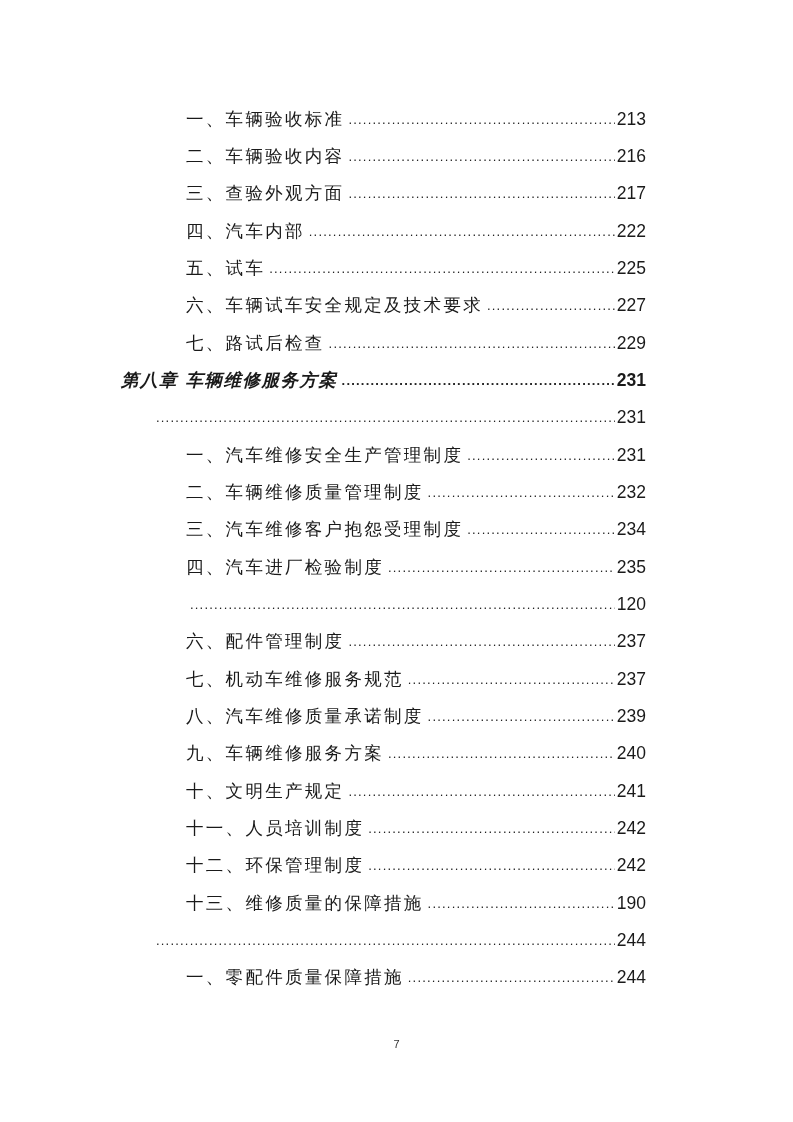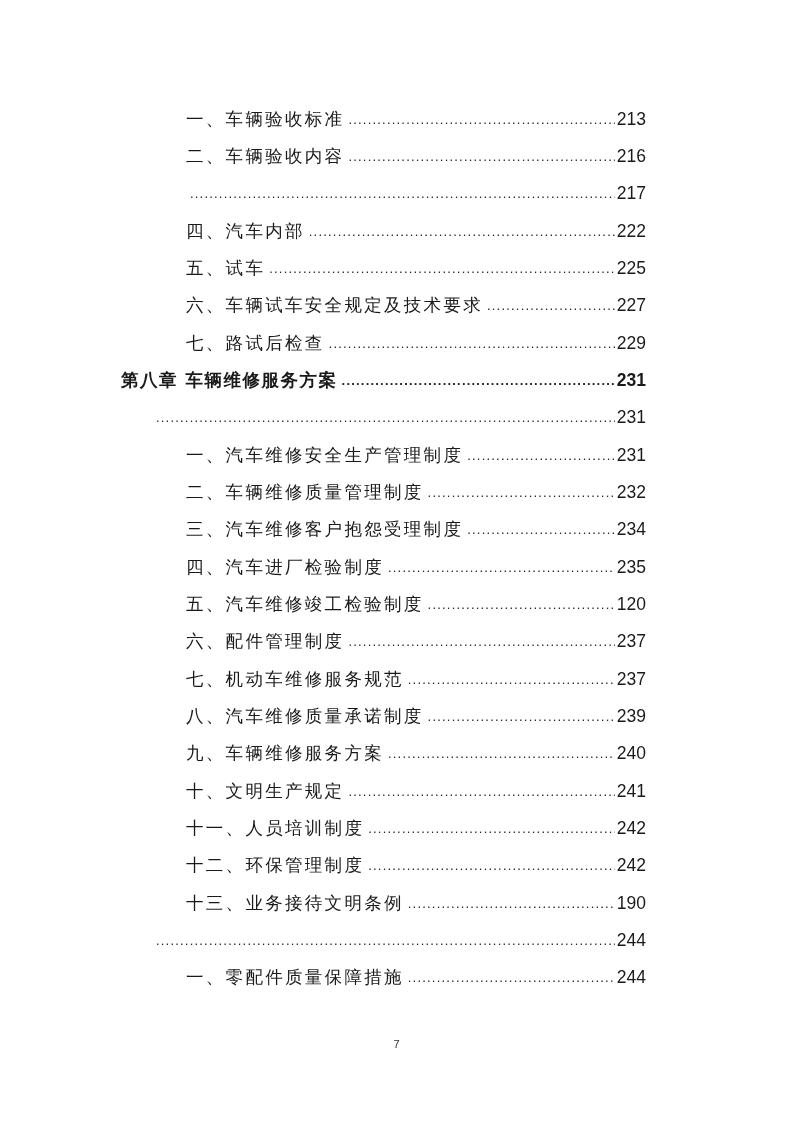--- a/index.html
+++ b/index.html
@@ -9,41 +9,42 @@
   .row { position: absolute; height: 28px; display: flex; 
          font-size: 17.5px; line-height: 28px; white-space: nowrap; right: 147px; }
   .row .label { flex: 0 0 auto; letter-spacing: 2.3px; }
   .row .dots { flex: 1 1 auto; overflow: hidden; margin: 0 2px 0 4px; height: 28px;
                font-family: "Liberation Sans", sans-serif; font-size: 13px; letter-spacing: 1.2px; line-height: 30px; color: #222; }
   .row .dots::before { content: "................................................................................................................................................................"; }
   .row .page { flex: 0 0 auto; font-family: "Liberation Sans", sans-serif; font-size: 17.5px; }
   .lvl-item { left: 186px; }
   .lvl-section { left: 152px; }
   .lvl-chapter { left: 121px; font-weight: bold; }
-  .lvl-chapter .label { letter-spacing: 1.5px; }
+  .lvl-chapter .label { letter-spacing: 1.5px; font-style: italic; }
   .lvl-chapter .page { font-weight: bold; }
   .lvl-chapter .dots { font-weight: bold; }
   .page-num { position: absolute; top: 1038px; left: 0; width: 793px; text-align: center;
               font-family: "Liberation Sans", sans-serif; font-size: 11px; color: #333; }
 </style>
 </head>
 <body>
 
 <div class="toc">
   <div class="row lvl-item" style="top:105px">
       <span class="label">一、车辆验收标准</span>
       <span class="dots"></span>
       <span class="page">213</span>
     </div>
   <div class="row lvl-item" style="top:142px">
       <span class="label">二、车辆验收内容</span>
       <span class="dots"></span>
       <span class="page">216</span>
     </div>
   <div class="row lvl-item" style="top:179px">
+      <span class="label">三、查验外观方面</span>
       <span class="dots"></span>
       <span class="page">217</span>
     </div>
   <div class="row lvl-item" style="top:217px">
       <span class="label">四、汽车内部</span>
       <span class="dots"></span>
       <span class="page">222</span>
     </div>
   <div class="row lvl-item" style="top:254px">
       <span class="label">五、试车</span>
@@ -83,21 +84,20 @@
       <span class="label">三、汽车维修客户抱怨受理制度</span>
       <span class="dots"></span>
       <span class="page">234</span>
     </div>
   <div class="row lvl-item" style="top:553px">
       <span class="label">四、汽车进厂检验制度</span>
       <span class="dots"></span>
       <span class="page">235</span>
     </div>
   <div class="row lvl-item" style="top:590px">
-      <span class="label">五、汽车维修竣工检验制度</span>
       <span class="dots"></span>
       <span class="page">120</span>
     </div>
   <div class="row lvl-item" style="top:627px">
       <span class="label">六、配件管理制度</span>
       <span class="dots"></span>
       <span class="page">237</span>
     </div>
   <div class="row lvl-item" style="top:665px">
       <span class="label">七、机动车维修服务规范</span>
@@ -123,21 +123,21 @@
       <span class="label">十一、人员培训制度</span>
       <span class="dots"></span>
       <span class="page">242</span>
     </div>
   <div class="row lvl-item" style="top:851px">
       <span class="label">十二、环保管理制度</span>
       <span class="dots"></span>
       <span class="page">242</span>
     </div>
   <div class="row lvl-item" style="top:889px">
-      <span class="label">十三、业务接待文明条例</span>
+      <span class="label">十三、维修质量的保障措施</span>
       <span class="dots"></span>
       <span class="page">190</span>
     </div>
   <div class="row lvl-section" style="top:926px">
       <span class="dots"></span>
       <span class="page">244</span>
     </div>
   <div class="row lvl-item" style="top:963px">
       <span class="label">一、零配件质量保障措施</span>
       <span class="dots"></span>

